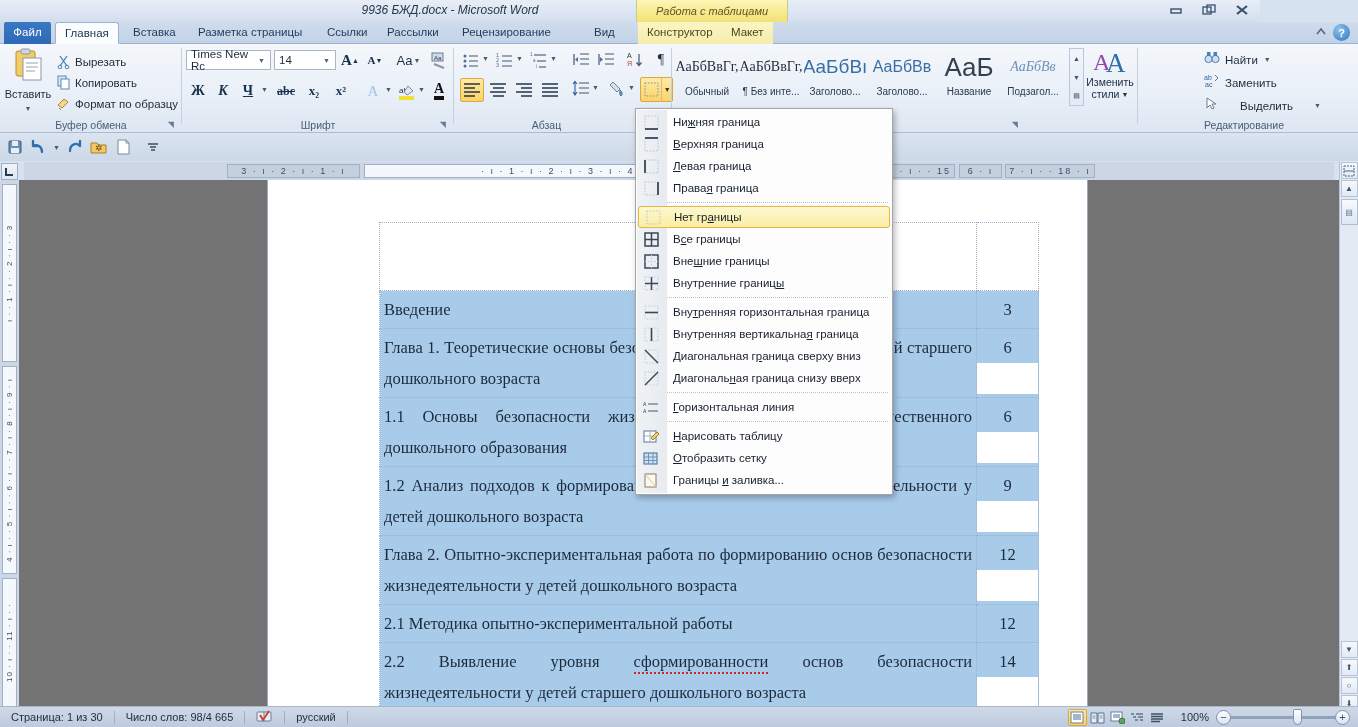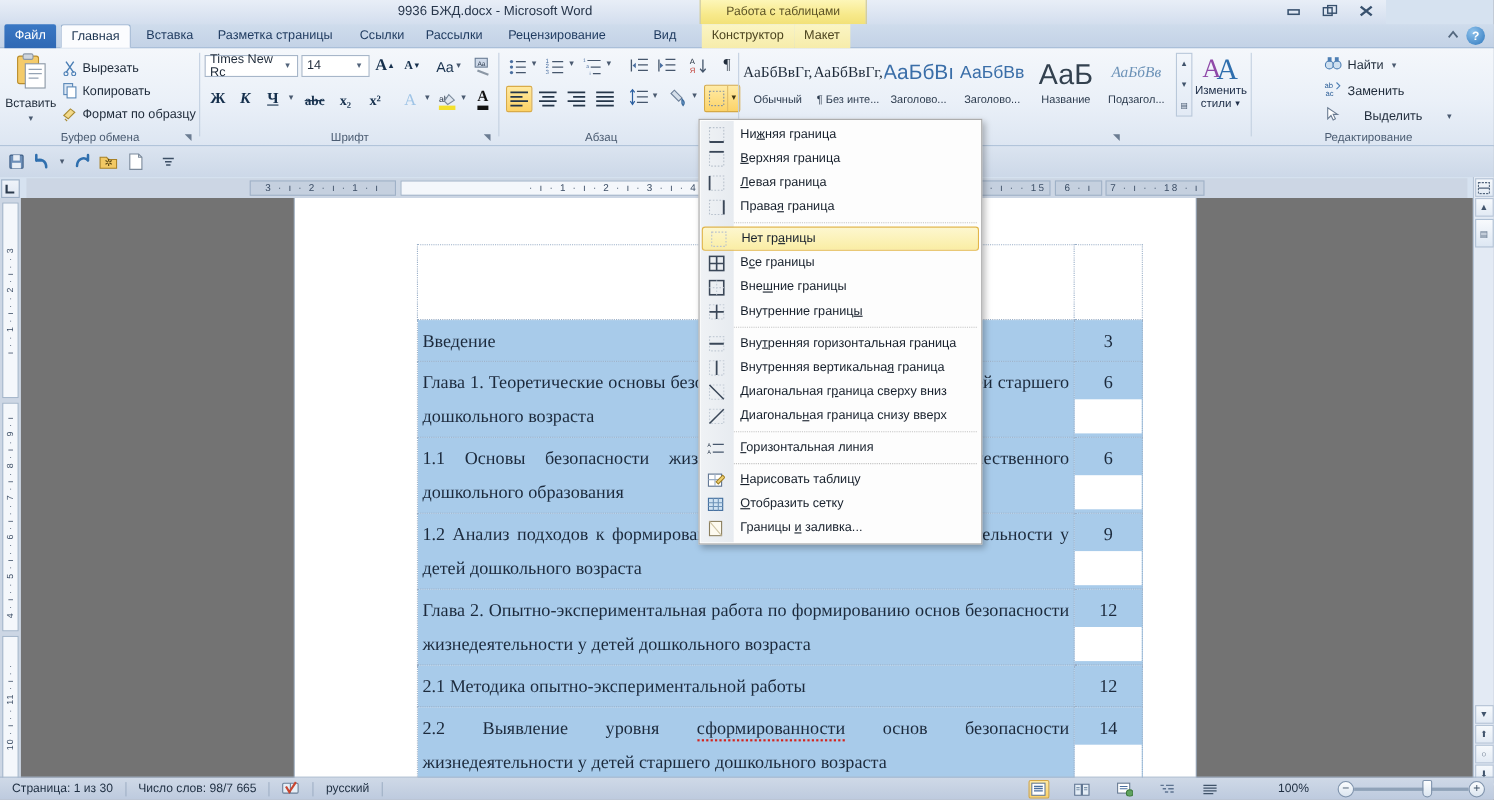--- a/index.html
+++ b/index.html
@@ -9,20 +9,21 @@
     font-family:"Liberation Sans", sans-serif;
     background:#d6e2f0;
     -webkit-font-smoothing:antialiased;
   }
   .app { position:relative; width:1358px; height:727px; }
 
   
   .titlebar {
     position:absolute; left:0; top:0; width:1260px; height:22px;
     background:linear-gradient(to bottom,#e8eef7 0%,#dfe7f3 45%,#d3deee 100%);
+    font-style:italic;
   }
   .title-text {
     position:absolute; left:0; top:3px; width:900px; text-align:center;
     font-size:12px; color:#27364b;
   }
   .winbtns { position:absolute; right:6px; top:2px; display:flex; gap:9px; }
   .winbtn { width:24px; height:16px; display:flex; align-items:center; justify-content:center; }
   .winbtn svg { display:block; }
 
   .context-tabgroup {
@@ -194,21 +195,21 @@
 
   
   .statusbar {
     position:absolute; left:0; bottom:0; width:1358px; height:21px;
     background:linear-gradient(to bottom,#cfd9e7 0%,#bdcade 100%);
     border-top:1px solid #a7b8cd;
     display:flex; align-items:center; font-size:11px; color:#1d2d40;
   }
   .sb-item { padding:0 11px; white-space:nowrap; display:flex; align-items:center; gap:5px; }
   .sb-div { width:1px; height:13px; background:#9fb0c5; }
-  .sb-right { margin-left:auto; display:flex; align-items:center; gap:20px; padding-right:8px; }
+  .sb-right { margin-left:auto; display:flex; align-items:center; gap:1px; padding-right:8px; }
   .viewbtn { width:19px; height:17px; display:flex; align-items:center; justify-content:center; }
   .viewbtn.on { background:linear-gradient(to bottom,#ffeaa4,#fcd164); border:1px solid #d6a845; border-radius:2px; }
   .zoomslider { display:flex; align-items:center; gap:0; }
   .zs-track { width:104px; height:3px; background:#8fa2b8; position:relative; }
   .zs-thumb { position:absolute; left:62px; top:-7px; width:9px; height:16px;
     background:linear-gradient(to bottom,#fdfefe,#dce6f1); border:1px solid #7f93ac;
     border-radius:2px 2px 5px 5px; }
   .circbtn { width:15px; height:15px; border-radius:50%;
     background:linear-gradient(to bottom,#fbfdfe,#dbe5f0); border:1px solid #7f93ac;
     display:flex; align-items:center; justify-content:center; font-size:11px; color:#3f5268; line-height:1;}
@@ -865,21 +866,21 @@
             <path d="M2 1 L13 14" stroke="#cfc4a4"></path>
           </svg>
       </span>
       <span class="mi-label">Границы <u>и</u> заливка...</span>
     </div>
   </div>
 
   <div class="statusbar">
     <div class="sb-item">Страница: 1 из 30</div>
     <div class="sb-div"></div>
-    <div class="sb-item">Число слов: 98/7 665</div>
+    <div class="sb-item">Число слов: 98/4 665</div>
     <div class="sb-div"></div>
     <div class="sb-item">
       <span>
         <svg width="17" height="14">
             <rect x="1" y="3" width="14" height="9" rx="1" fill="#e6eef6" stroke="#6b7f98"></rect>
             <path d="M8 3v9" stroke="#6b7f98"></path>
             <path d="M4 6 L7 11 L13 2" stroke="#c9452f" stroke-width="2" fill="none"></path>
           </svg>
       </span>
     </div>

